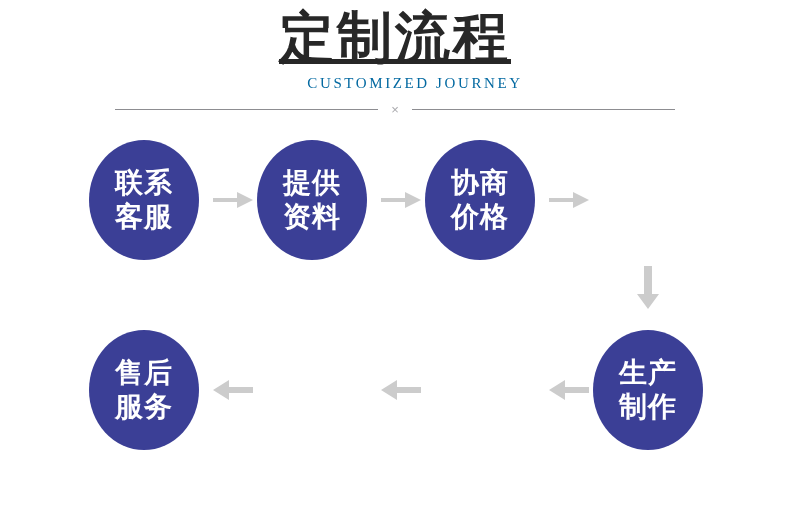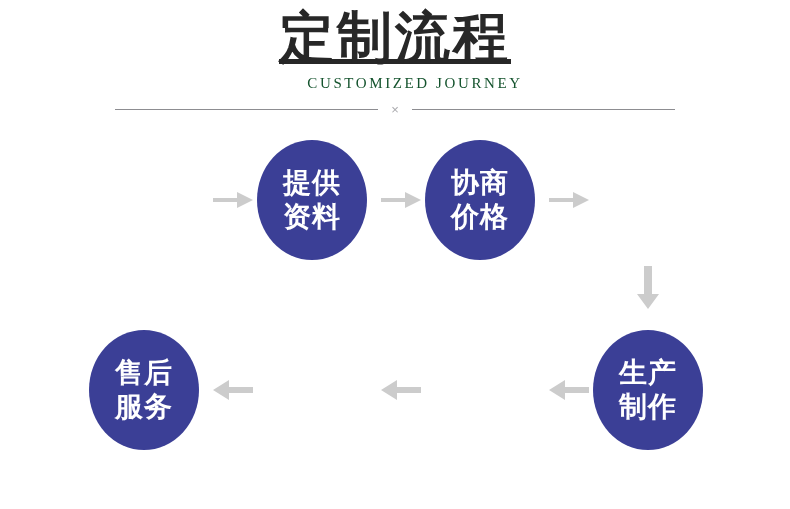--- a/index.html
+++ b/index.html
@@ -40,21 +40,21 @@
     letter-spacing: 3px;
     font-family: "Liberation Sans", "DejaVu Sans", sans-serif;
     text-decoration: underline;
   }
   .page-subtitle {
     margin: 0;
     padding-top: 4px;
     font-size: 15px;
     line-height: 20px;
     font-weight: normal;
-    color: #14532d;
+    color: #0369a1;
     letter-spacing: 2.6px;
     font-family: "Liberation Serif", "DejaVu Serif", serif;
     padding-left: 40px;
   }
 
   
   .divider {
     position: absolute;
     left: 115px;
     top: 100px;
@@ -148,20 +148,24 @@
   </div>
 
   <div class="divider">
     <div class="rule"></div>
     <div class="x-mark">×</div>
     <div class="rule"></div>
   </div>
 
   <div class="flow-row row-1">
 
+    <div class="step-node pos-0">
+      <div class="step-label">联系
+客服</div>
+    </div>
 
     <div class="arrow-h gap-0">
       <svg width="44" height="24" viewBox="0 0 44 24" aria-hidden="true">
         <path d="M2 10 H26 V4 L42 12 L26 20 V14 H2 Z" fill="#cccccc"></path>
       </svg>
     </div>
 
     <div class="step-node pos-1">
       <div class="step-label">提供
 资料</div>

